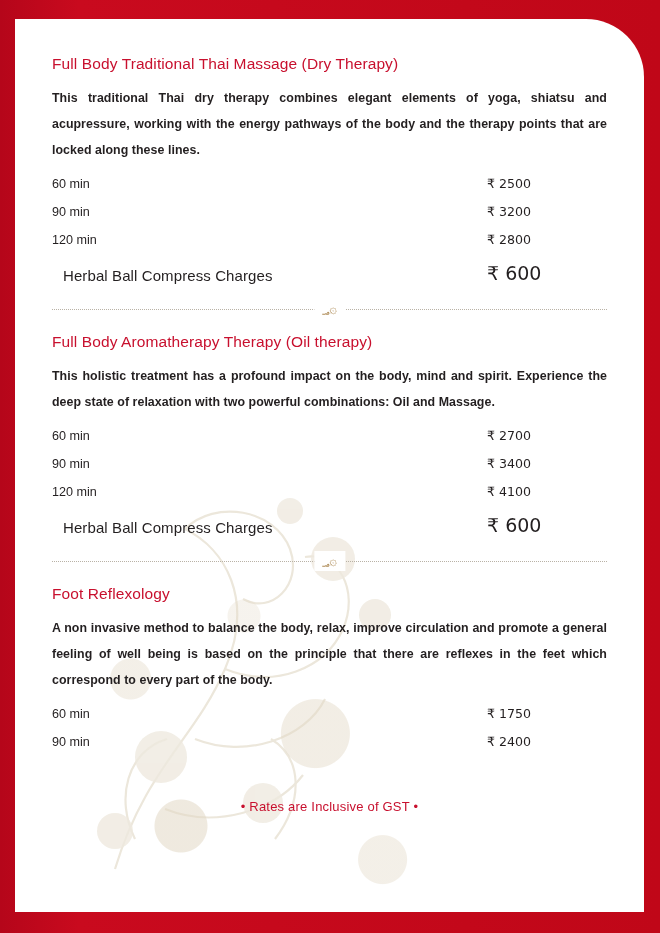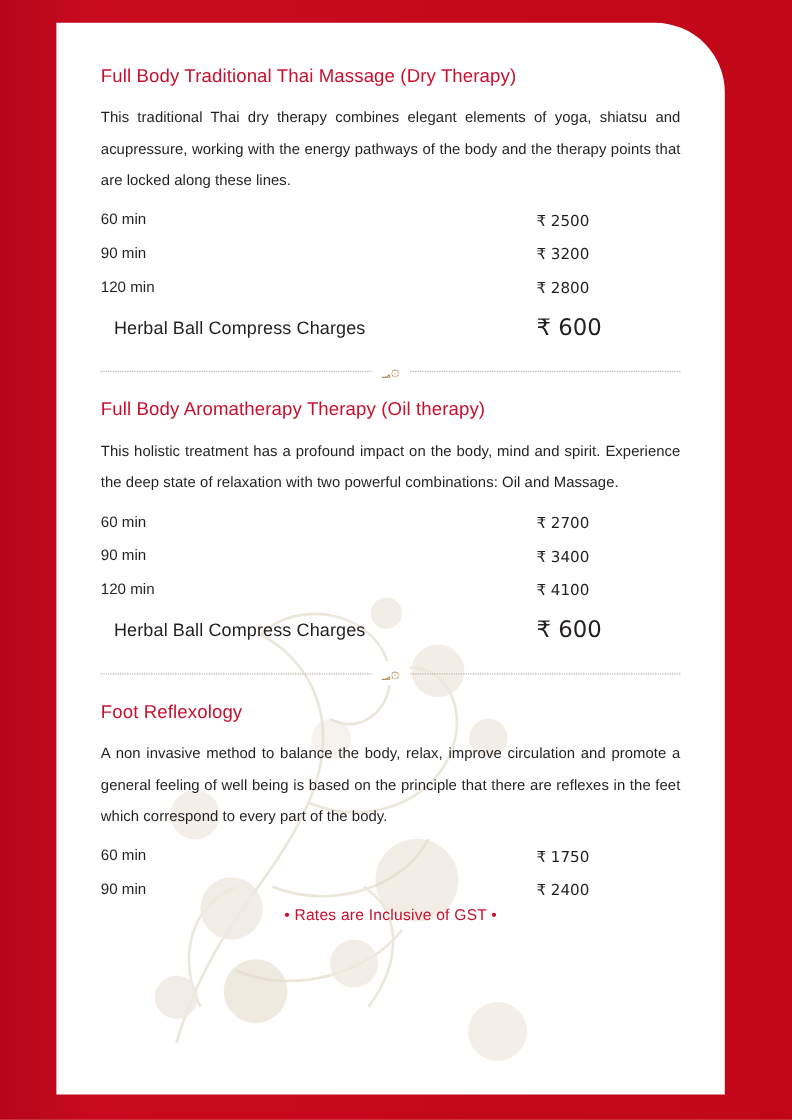--- a/index.html
+++ b/index.html
@@ -19,23 +19,23 @@
     top: 0;
     width: 660px;
     height: 933px;
     background: #c8102e;
     background: linear-gradient(to right, #b5061a 0%, #c90a1e 12%, #c00718 100%);
     overflow: hidden;
   }
   
   .card {
     position: absolute;
-    left: 47px;
+    left: 15px;
     top: 19px;
-    width: 557px;
+    width: 629px;
     height: 893px;
     background: #ffffff;
     border-top-right-radius: 58px;
     border-bottom-right-radius: 0px;
     overflow: hidden;
   }
   .card::after {
     
     content: "";
     position: absolute;
@@ -75,27 +75,28 @@
     letter-spacing: 0.1px;
     margin: 0 0 11px 0;
   }
   .sec-desc {
     color: #231f20;
     font-size: 12.4px;
     line-height: 2.1;
     text-align: justify;
     margin: 12px 0 6px 0;
     letter-spacing: 0.05px;
+    font-weight: bold;
   }
   .rows {
     margin-top: 2px;
   }
   .row {
     display: flex;
-    align-items: center;
+    align-items: flex-end;
     justify-content: space-between;
     font-size: 12.6px;
     color: #231f20;
     padding: 6.5px 0;
   }
   .row .label {
     flex: 0 1 auto;
   }
   .row .price {
     flex: 0 0 auto;
@@ -127,20 +128,21 @@
     top: 2px;
     left: 50%;
     transform: translateX(-50%);
     background: #ffffff;
     padding: 0 8px;
     color: #b08e5a;
     font-size: 13px;
     line-height: 20px;
   }
   .footer-note {
+    margin-top: 44px;
     text-align: center;
     color: #c8102e;
     font-size: 13px;
     letter-spacing: 0.2px;
   }
   .rupee { font-family: "DejaVu Sans", sans-serif; }
 </style>
 </head>
 <body>
 

